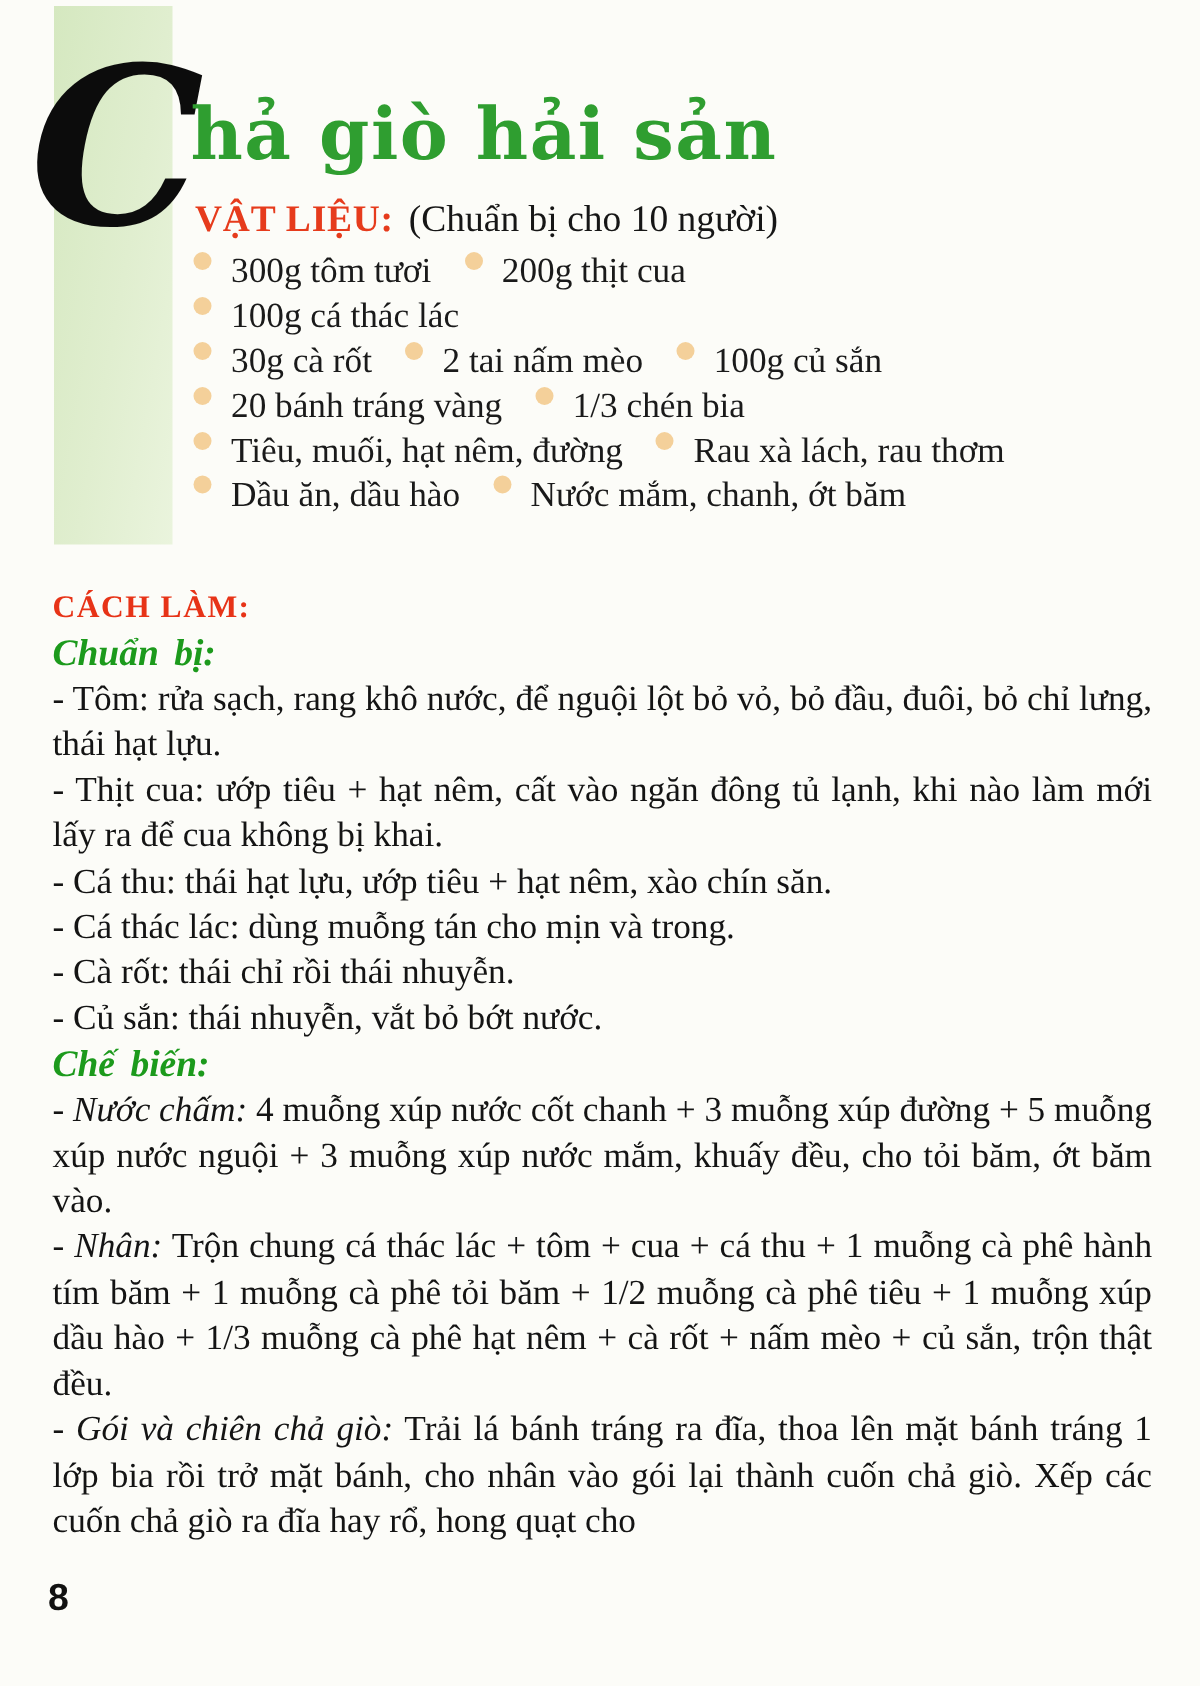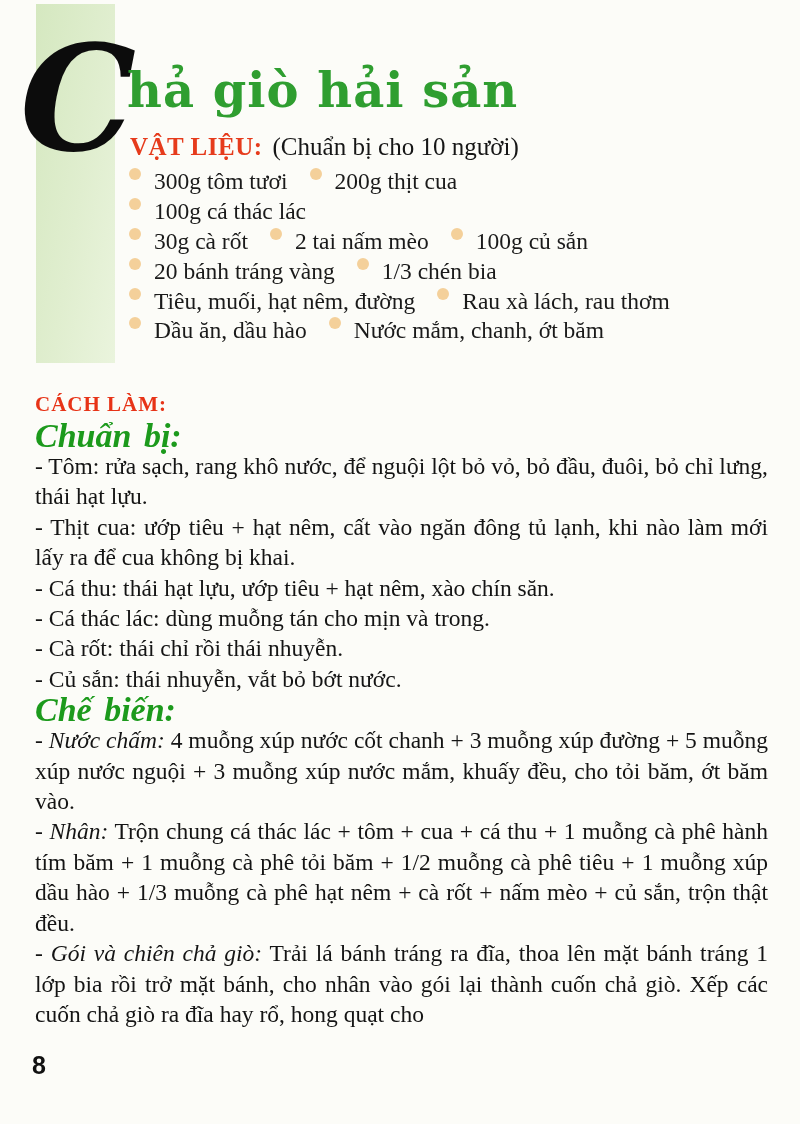--- a/index.html
+++ b/index.html
@@ -24,21 +24,21 @@
   }
   .vl-line{position:absolute;left:130px;top:133px;font-size:25px;white-space:nowrap;}
   .vl-heading{color:#e63b1c;font-weight:700;letter-spacing:.5px;margin-right:10px;}
   .vl-note{color:#161616;}
   .ingredients{position:absolute;left:129px;top:167px;width:650px;}
   .ing-line{display:flex;align-items:center;height:29.8px;font-size:23.5px;white-space:nowrap;}
   .ing-item{display:inline-flex;align-items:flex-start;margin-right:22px;}
   .dot{width:12px;height:12px;border-radius:50%;background:#f4d09a;margin-right:13px;flex:none;}
   .method{position:absolute;left:35px;top:389px;width:733px;}
   .method-heading{font-size:21px;font-weight:700;color:#e73317;letter-spacing:1px;line-height:31px;}
-  .sub-heading{font-size:34px;font-weight:700;font-style:italic;color:#1c9a1c;line-height:31px;word-spacing:4px;}
+  .sub-heading{font-size:25px;font-weight:700;font-style:italic;color:#1c9a1c;line-height:31px;word-spacing:4px;}
   .steps p{margin:0;font-size:23.5px;line-height:30.4px;text-align:justify;color:#141414;}
   .lead{font-style:italic;}
   .page-num{
     position:absolute;left:32px;top:1051px;
     font-family:"Liberation Sans",sans-serif;font-weight:700;font-size:25px;color:#111;
   }
 </style>
 </head>
 <body>
 

